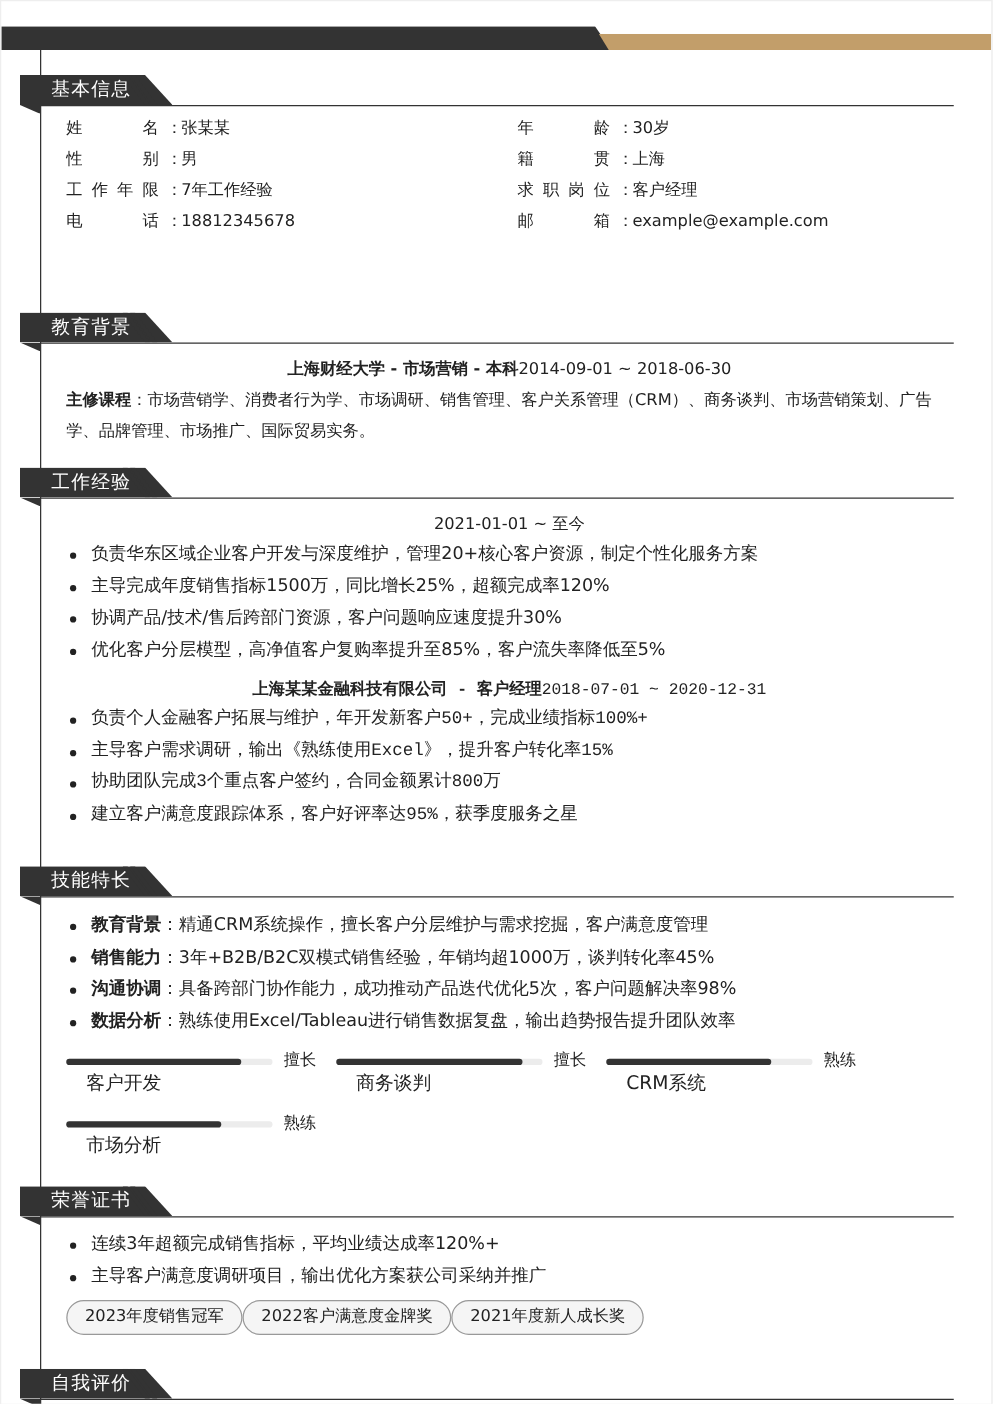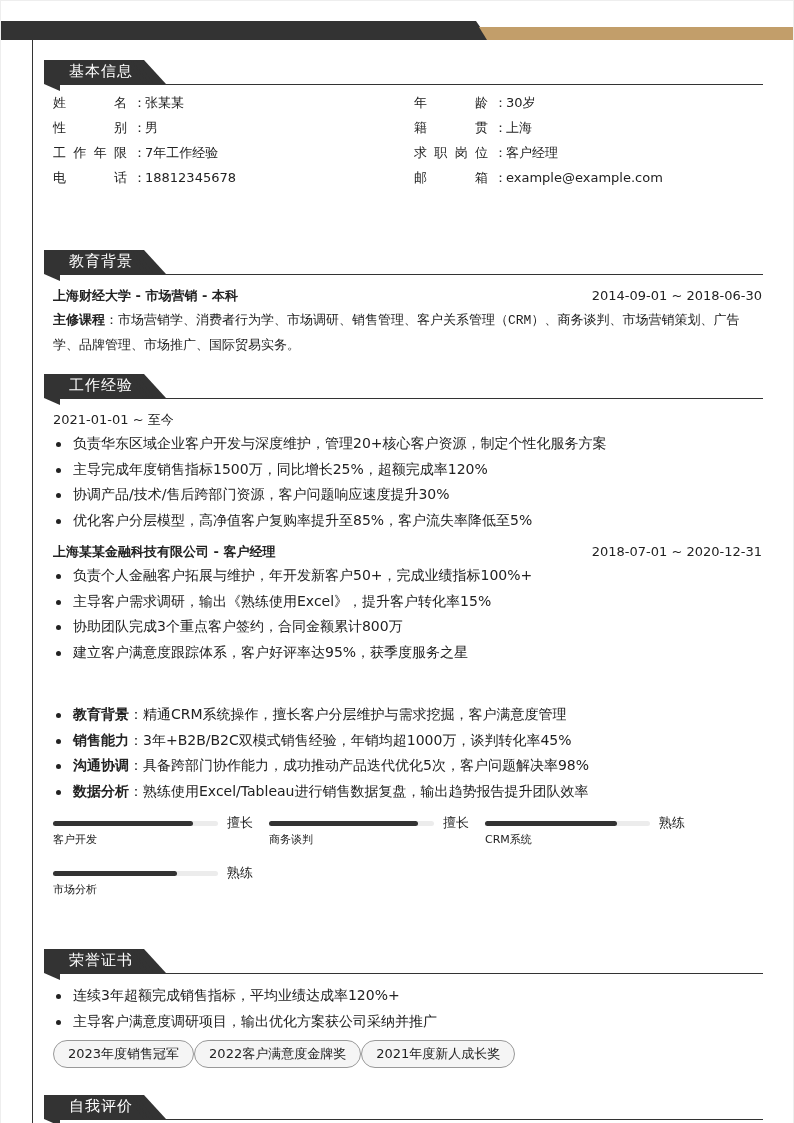--- a/index.html
+++ b/index.html
@@ -9,54 +9,54 @@
 
     
     .banner-dark { position: absolute; left: 0; top: 20px; width: 488px; height: 19px; background: #333333;
       clip-path: polygon(0 0, 475px 0, 488px 19px, 0 19px); }
     .banner-gold { position: absolute; left: 478px; top: 26px; width: 314px; height: 13px; background: #c29e6a;
       clip-path: polygon(0 0, 314px 0, 314px 13px, 8px 13px); }
     .vline { position: absolute; left: 31px; top: 39px; width: 1px; height: 1090px; background: #333; }
 
     
     .section { position: absolute; left: 0; width: 792px; }
-    .sec-head { position: relative; height: 26px; margin-left: 28px; }
+    .sec-head { position: relative; height: 26px; }
     .sec-tab { position: absolute; left: 15px; top: 0; width: 122px; height: 24px; background: #333;
       clip-path: polygon(0 0, 100px 0, 122px 24px, 0 24px); }
     .sec-fold { position: absolute; left: 15px; top: 24px; width: 16px; height: 7px; background: #333;
       clip-path: polygon(0 0, 16px 0, 16px 7px); }
     .sec-stripe { position: absolute; top: 0; width: 4px; height: 24px; background: #333;
       clip-path: polygon(0 0, 4px 0, 22px 24px, 18px 24px); width: 22px; }
     .sec-title { position: absolute; left: 40px; top: 2px; font-size: 15px; color: #fff; letter-spacing: 1px; }
     .sec-rule { position: absolute; left: 31px; right: 30px; top: 24px; height: 1px; background: #333; }
 
     .content { position: relative; padding-left: 52px; padding-right: 31px; }
 
     
     .info-grid { display: grid; grid-template-columns: 361px 1fr; row-gap: 7px; padding-top: 8px; }
     .info-row { display: flex; height: 18px; line-height: 18px; font-size: 13px; }
     .info-label { width: 80px; display: flex; justify-content: space-between; padding-right: 6px; }
     .info-colon { width: 12px; }
     .info-value { }
 
-    .row-head { display: flex; justify-content: space-between; font-size: 13px; height: 20px; line-height: 20px; }
+    .row-head { display: flex; justify-content: center; font-size: 13px; height: 20px; line-height: 20px; }
     .row-head .title { font-weight: bold; }
-    .para { font-size: 13px; line-height: 25px; font-family: Liberation Mono, monospace; }
+    .para { font-size: 13px; line-height: 25px; }
     .para b { font-weight: bold; }
 
     ul.bullets { list-style: none; }
     ul.bullets li { position: relative; padding-left: 20px; font-size: 14px; line-height: 25.5px; }
     ul.bullets li::before { content: ""; position: absolute; left: 3px; top: 11px; width: 5px; height: 5px; border-radius: 50%; background: #222; }
 
     .skills { display: grid; grid-template-columns: 216px 216px 216px; column-gap: 0; row-gap: 14px; margin-top: 10px; }
     .skill { position: relative; width: 216px; height: 36px; }
     .skill-track { position: absolute; left: 0; top: 7px; width: 165px; height: 5px; background: #ececec; border-radius: 3px; }
     .skill-fill { height: 5px; background: #333; border-radius: 3px; }
     .skill-level { position: absolute; left: 174px; top: 0; font-size: 13px; line-height: 18px; }
-    .skill-name { position: absolute; left: 0; top: 17px; font-size: 11px; line-height: 18px; }
+    .skill-name { position: absolute; left: 16px; top: 17px; font-size: 15px; line-height: 18px; }
 
     .tags { display: flex; margin-top: 6px; }
     .tag { height: 28px; line-height: 26px; padding: 0 14px; border: 1px solid #999; border-radius: 14px; background: #f5f5f5; font-size: 13px; }
   </style>
 </head>
 <body>
 
 <div class="page">
   <div class="banner-dark"></div>
   <div class="banner-gold"></div>
@@ -177,36 +177,44 @@
           <div class="row-head">
             <span>2021-01-01 ~ 至今</span>
           </div>
           <ul class="bullets" style="margin-top:1px;">
             <li>负责华东区域企业客户开发与深度维护，管理20+核心客户资源，制定个性化服务方案</li>
             <li>主导完成年度销售指标1500万，同比增长25%，超额完成率120%</li>
             <li>协调产品/技术/售后跨部门资源，客户问题响应速度提升30%</li>
             <li>优化客户分层模型，高净值客户复购率提升至85%，客户流失率降低至5%</li>
           </ul>
         </div>
-        <div style="margin-top:9px;">
+        <div style="margin-top:9px;font-family:Liberation Mono, monospace;">
           <div class="row-head">
             <span class="title">上海某某金融科技有限公司 - 客户经理</span>
             <span>2018-07-01 ~ 2020-12-31</span>
           </div>
           <ul class="bullets" style="margin-top:1px;">
             <li>负责个人金融客户拓展与维护，年开发新客户50+，完成业绩指标100%+</li>
             <li>主导客户需求调研，输出《熟练使用Excel》，提升客户转化率15%</li>
             <li>协助团队完成3个重点客户签约，合同金额累计800万</li>
             <li>建立客户满意度跟踪体系，客户好评率达95%，获季度服务之星</li>
           </ul>
         </div>
       </div>
   </div>
 
   <div class="section" style="top:692px;">
+    <div class="sec-head">
+      <div class="sec-tab"></div>
+      <div class="sec-fold"></div>
+      <div class="sec-stripe" style="left:97px;"></div>
+      <div class="sec-stripe" style="left:103px;"></div>
+      <div class="sec-rule"></div>
+      <div class="sec-title">技能特长</div>
+    </div>
     <div class="content" style="padding-top:9px;">
       <ul class="bullets" id="skill-items">
           <li><b>教育背景</b><span>：精通CRM系统操作，擅长客户分层维护与需求挖掘，客户满意度管理</span></li>
           <li><b>销售能力</b><span>：3年+B2B/B2C双模式销售经验，年销均超1000万，谈判转化率45%</span></li>
           <li><b>沟通协调</b><span>：具备跨部门协作能力，成功推动产品迭代优化5次，客户问题解决率98%</span></li>
           <li><b>数据分析</b><span>：熟练使用Excel/Tableau进行销售数据复盘，输出趋势报告提升团队效率</span></li>
         </ul>
       <div class="skills" id="skill-bars">
           <div class="skill">
             <div class="skill-track">

